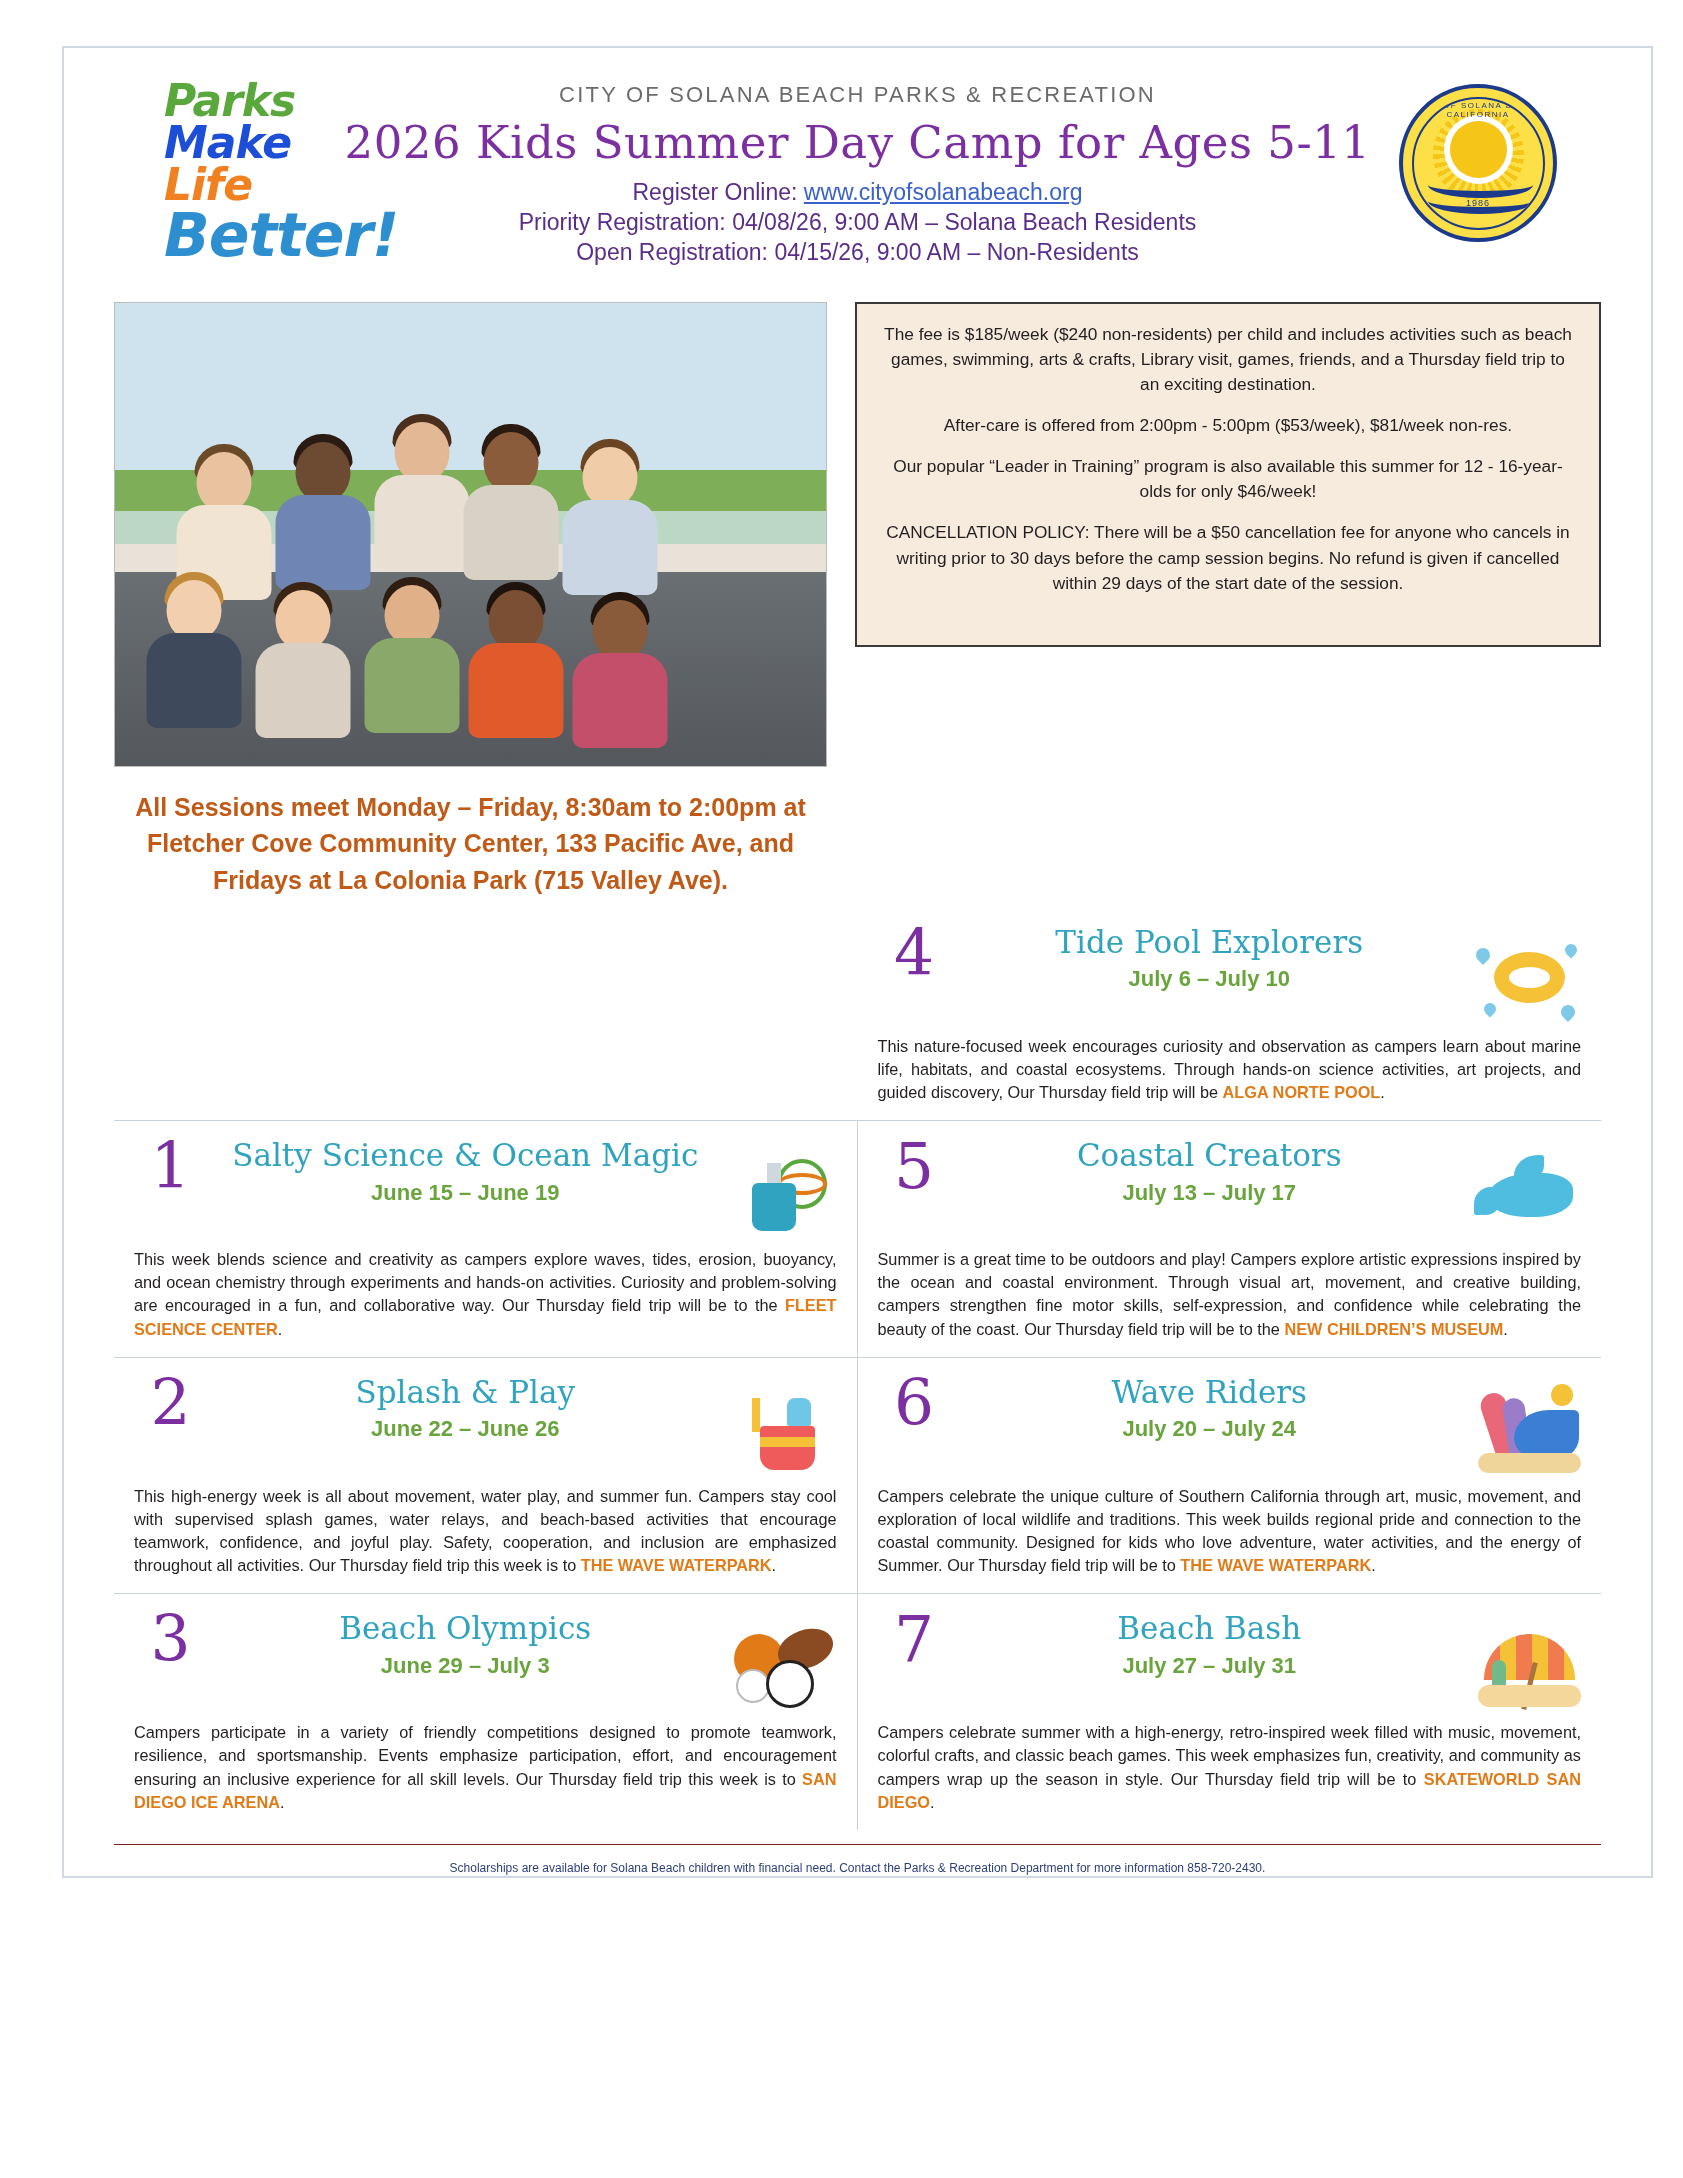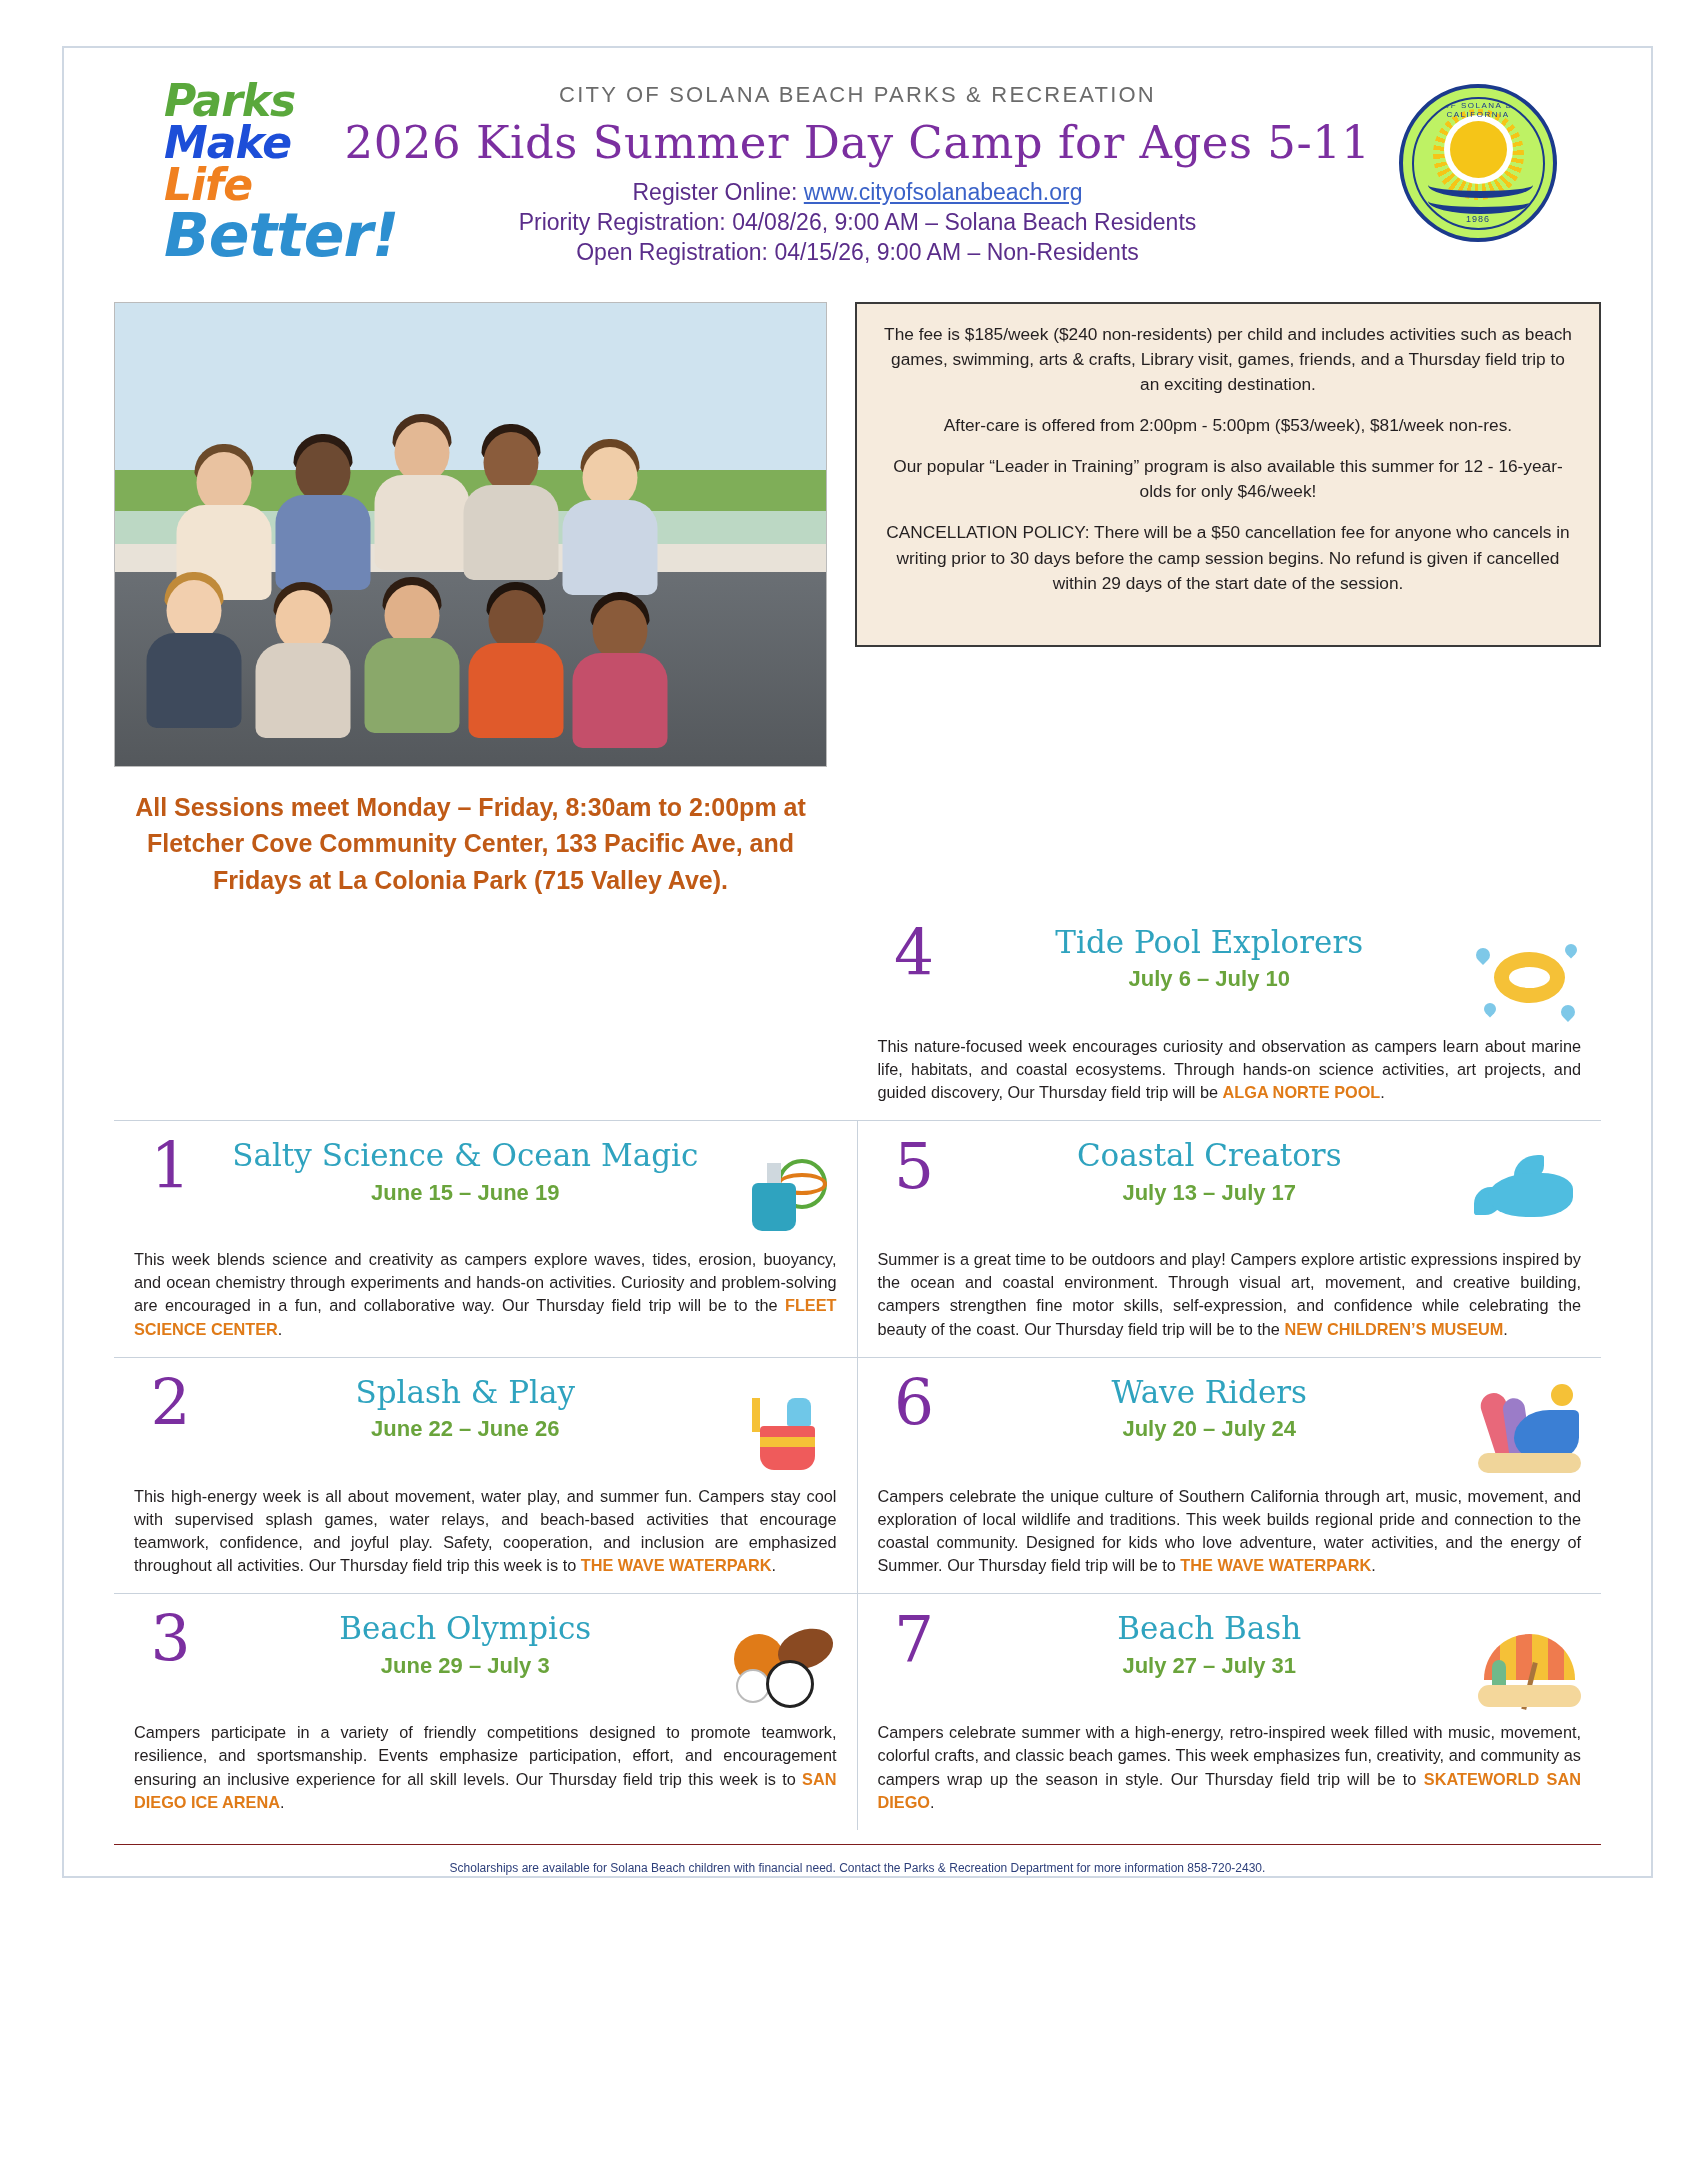--- a/index.html
+++ b/index.html
@@ -50,21 +50,21 @@
     font-family:"DejaVu Serif", serif; font-weight:normal;
     letter-spacing:0.5px;
   }
   .reg-line { font-size:23px; color:#5a2d8a; margin-top:10px; }
   .reg-line a { color:#3a62c8; text-decoration:underline; }
   .reg-sub { font-size:23px; color:#5a2d8a; margin-top:3px; }
 
   .seal {
     position:absolute; right:44px; top:26px;
     width:158px; height:158px; border-radius:50%;
-    background:#bef264; border:4px solid #1b3a8c;
+    background:#fde047; border:4px solid #1b3a8c;
     display:flex; align-items:center; justify-content:center;
   }
   .seal .ring {
     width:133px; height:133px; border-radius:50%;
     border:2px solid #1b3a8c; position:relative; overflow:hidden;
     display:flex; align-items:center; justify-content:center;
   }
   .seal .sun {
     width:57px; height:57px; border-radius:50%;
     background:#f5c518; position:absolute; top:22px;
@@ -75,21 +75,21 @@
     border-radius:50%;
     background:repeating-conic-gradient(#f5c518 0 6deg, transparent 6deg 12deg);
   }
   .seal .wave1, .seal .wave2 {
     position:absolute; left:14px; width:105px; height:26px;
     border-bottom:7px solid #1b3a8c; border-radius:0 0 60% 60%;
   }
   .seal .wave1 { top:73px; }
   .seal .wave2 { top:89px; }
   .seal .seal-txt {
-    position:absolute; bottom:4px; width:100%; text-align:center;
+    position:absolute; bottom:20px; width:100%; text-align:center;
     font-size:9px; color:#1b3a8c; letter-spacing:1px;
   }
   .seal .seal-top {
     position:absolute; top:2px; width:100%; text-align:center;
     font-size:8px; color:#1b3a8c; letter-spacing:1.5px;
   }
 
   
   .toprow { display:flex; gap:28px; margin-top:6px; }
   .photo-col { width:713px; }

